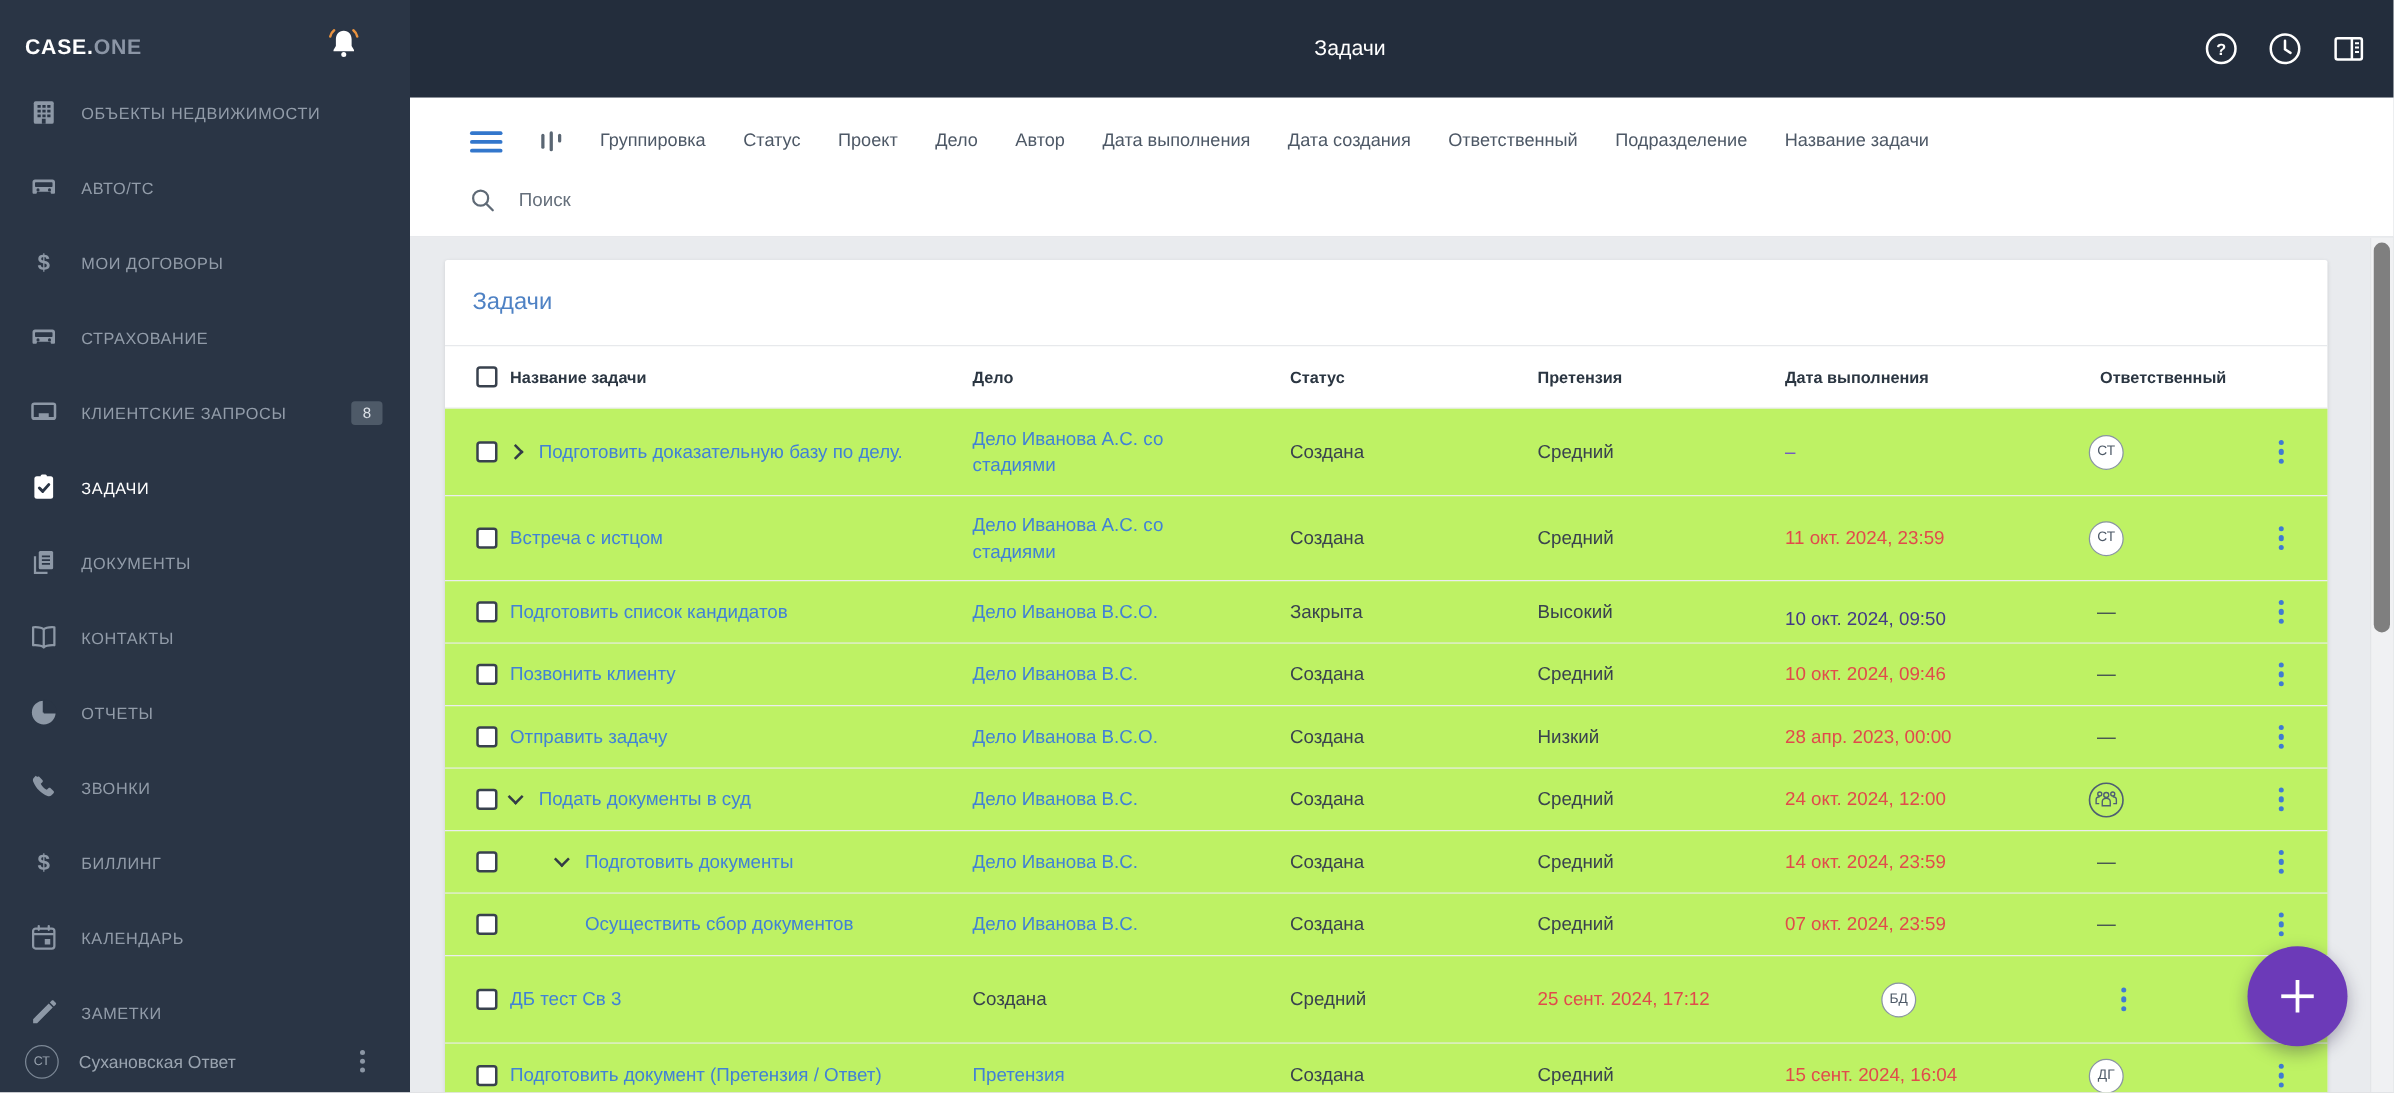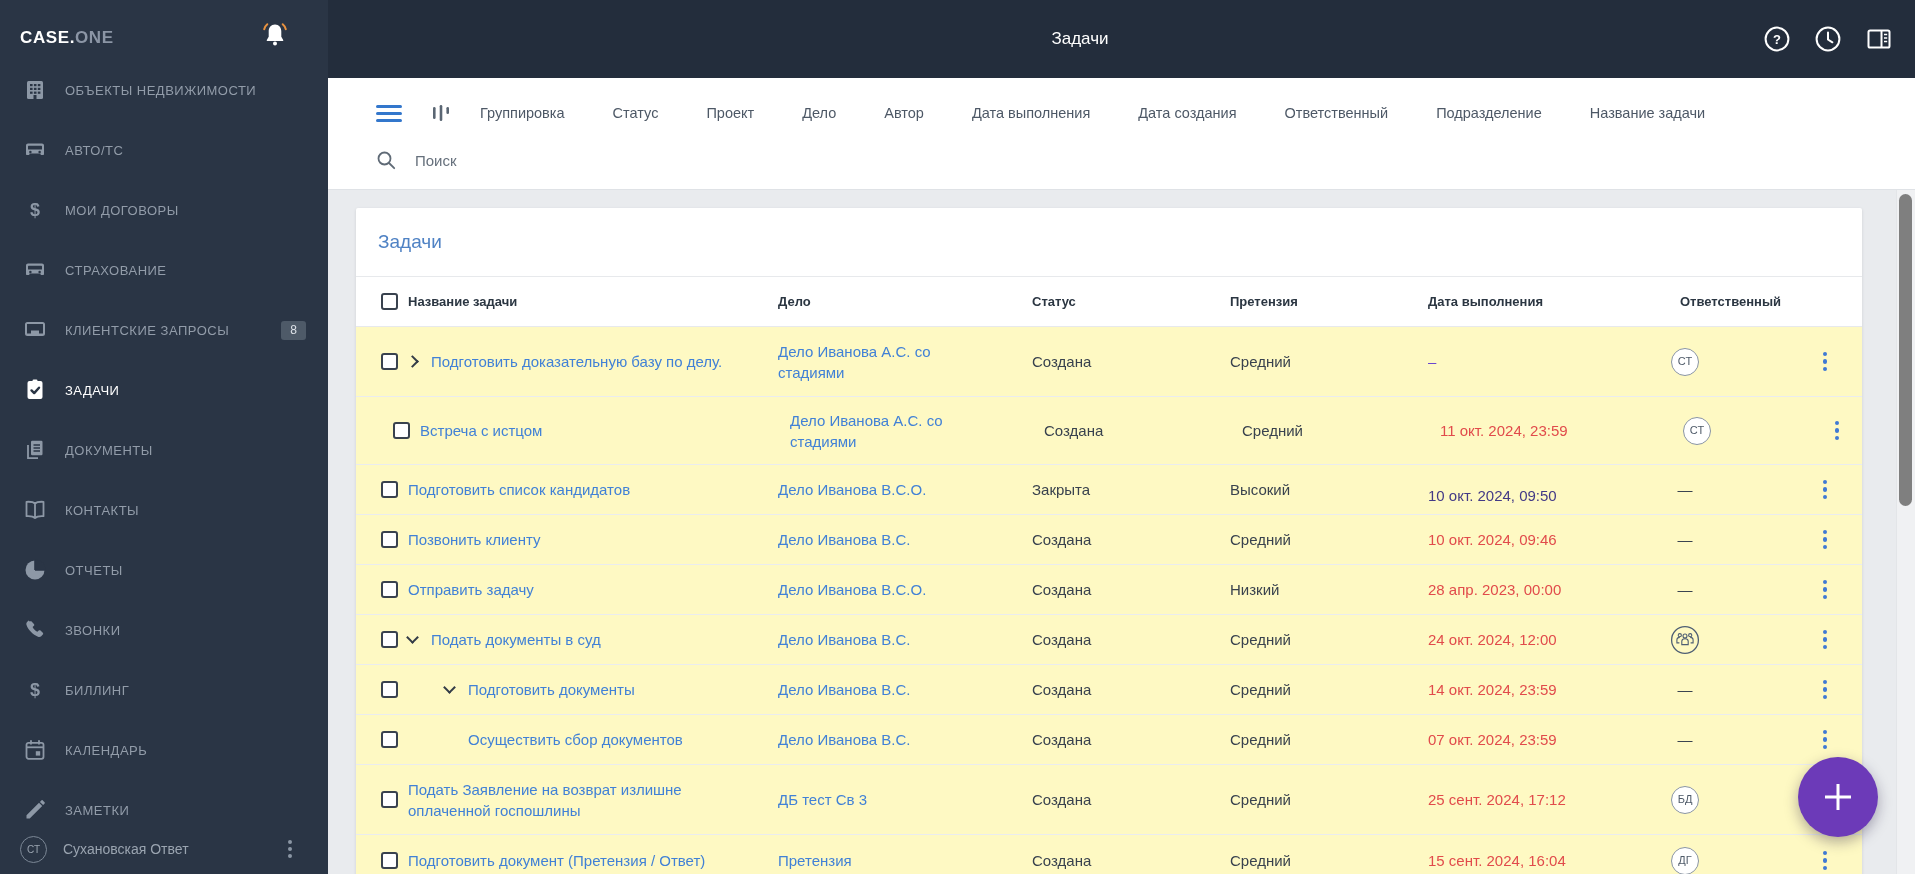--- a/index.html
+++ b/index.html
@@ -44,21 +44,21 @@
 
   
   .content{position:absolute;left:318px;top:190px;right:0;bottom:0;background:#e9ebee;overflow:hidden;}
   .card{position:absolute;left:38px;top:18px;width:1506px;min-height:720px;background:#fff;box-shadow:0 1px 3px rgba(40,50,60,.15);border-radius:2px;}
   .card-title{height:69px;display:flex;align-items:center;padding-left:22px;font-size:19px;color:#4f82c4;border-bottom:1px solid #e7e9ec;}
   .thead{display:grid;grid-template-columns:52px 370px 254px 198px 198px 182px 252px;height:50px;align-items:center;border-bottom:1px solid #e7e9ec;}
   .th{font-size:13px;font-weight:bold;color:#2b3642;}
   .th.resp{padding-left:70px;}
   .c-check{padding-left:25px;display:flex;align-items:center;}
   .cb{width:17px;height:17px;border:2px solid #39424e;border-radius:3px;background:#fff;display:inline-block;cursor:pointer;flex:0 0 17px;}
-  .trow{display:grid;grid-template-columns:52px 370px 254px 198px 198px 182px 150px 102px;align-items:center;border-bottom:1px solid #eaecef;background:#fef9c3;}
+  .trow{display:grid;grid-template-columns:52px 370px 254px 198px 198px 182px 150px 102px;align-items:center;border-bottom:1px solid #eaecef;background:#bef264;}
   .cell{font-size:15px;color:#39424e;line-height:21px;}
   .c-name{display:flex;align-items:center;padding-right:28px;}
   .link{color:#4181d6;text-decoration:none;cursor:pointer;}
   .name-link{display:inline-block;max-width:312px;}
   .delo-link{display:inline-block;max-width:185px;}
   .chev{width:9px;height:9px;border-right:2px solid #333c47;border-bottom:2px solid #333c47;display:inline-block;flex:0 0 9px;margin-right:14px;cursor:pointer;}
   .chev.right{transform:rotate(-45deg);}
   .chev.down{transform:rotate(45deg);margin-top:-4px;}
   .c-date.red{color:#e14b4b;}
   .c-date.dark{color:#433a86;margin-top:12px;}
@@ -274,21 +274,21 @@
           <i></i>
           <i></i>
         </span>
       <span class="cols-ic" id="ic-cols">
           <svg width="18" height="20" viewBox="0 0 18 20" fill="#5a6673">
             <rect x="1" y="4" width="2.6" height="12" rx="1.3"></rect>
             <rect x="7.7" y="2" width="2.6" height="16" rx="1.3"></rect>
             <rect x="14.4" y="4" width="2.6" height="7" rx="1.3"></rect>
           </svg>
         </span>
-      <span id="filter-items" style="display:flex;gap:48px;align-items:center;">
+      <span id="filter-items" style="display:flex;gap:30px;align-items:center;">
           <span class="filter-item">Группировка</span>
           <span class="filter-item">Статус</span>
           <span class="filter-item">Проект</span>
           <span class="filter-item">Дело</span>
           <span class="filter-item">Автор</span>
           <span class="filter-item">Дата выполнения</span>
           <span class="filter-item">Дата создания</span>
           <span class="filter-item">Ответственный</span>
           <span class="filter-item">Подразделение</span>
           <span class="filter-item">Название задачи</span>
@@ -336,21 +336,21 @@
               <span class="avatar">СТ</span>
             </div>
             <div class="cell c-kebab">
               <span class="kebab">
                 <i></i>
                 <i></i>
                 <i></i>
               </span>
             </div>
           </div>
-          <div class="trow" style="min-height: 68px; padding-left: 12px;">
+          <div class="trow" style="min-height: 68px;">
             <div class="cell c-check">
               <span class="cb"></span>
             </div>
             <div class="cell c-name" style="padding-left:0px">
               <a class="link name-link">Встреча с истцом</a>
             </div>
             <div class="cell"><a class="link delo-link">Дело Иванова А.С. со стадиями</a></div>
             <div class="cell">Создана</div>
             <div class="cell">Средний</div>
             <div class="cell c-date red">11 окт. 2024, 23:59</div>
@@ -504,23 +504,20 @@
                 <i></i>
                 <i></i>
                 <i></i>
               </span>
             </div>
           </div>
           <div class="trow" style="min-height: 70px;">
             <div class="cell c-check">
               <span class="cb"></span>
             </div>
-            <div class="cell c-name" style="padding-left:0px">
-              <a class="link name-link">Подать Заявление на возврат излишне оплаченной госпошлины</a>
-            </div>
             <div class="cell"><a class="link delo-link">ДБ тест Св 3</a></div>
             <div class="cell">Создана</div>
             <div class="cell">Средний</div>
             <div class="cell c-date red">25 сент. 2024, 17:12</div>
             <div class="cell c-resp">
               <span class="avatar">БД</span>
             </div>
             <div class="cell c-kebab">
               <span class="kebab">
                 <i></i>

